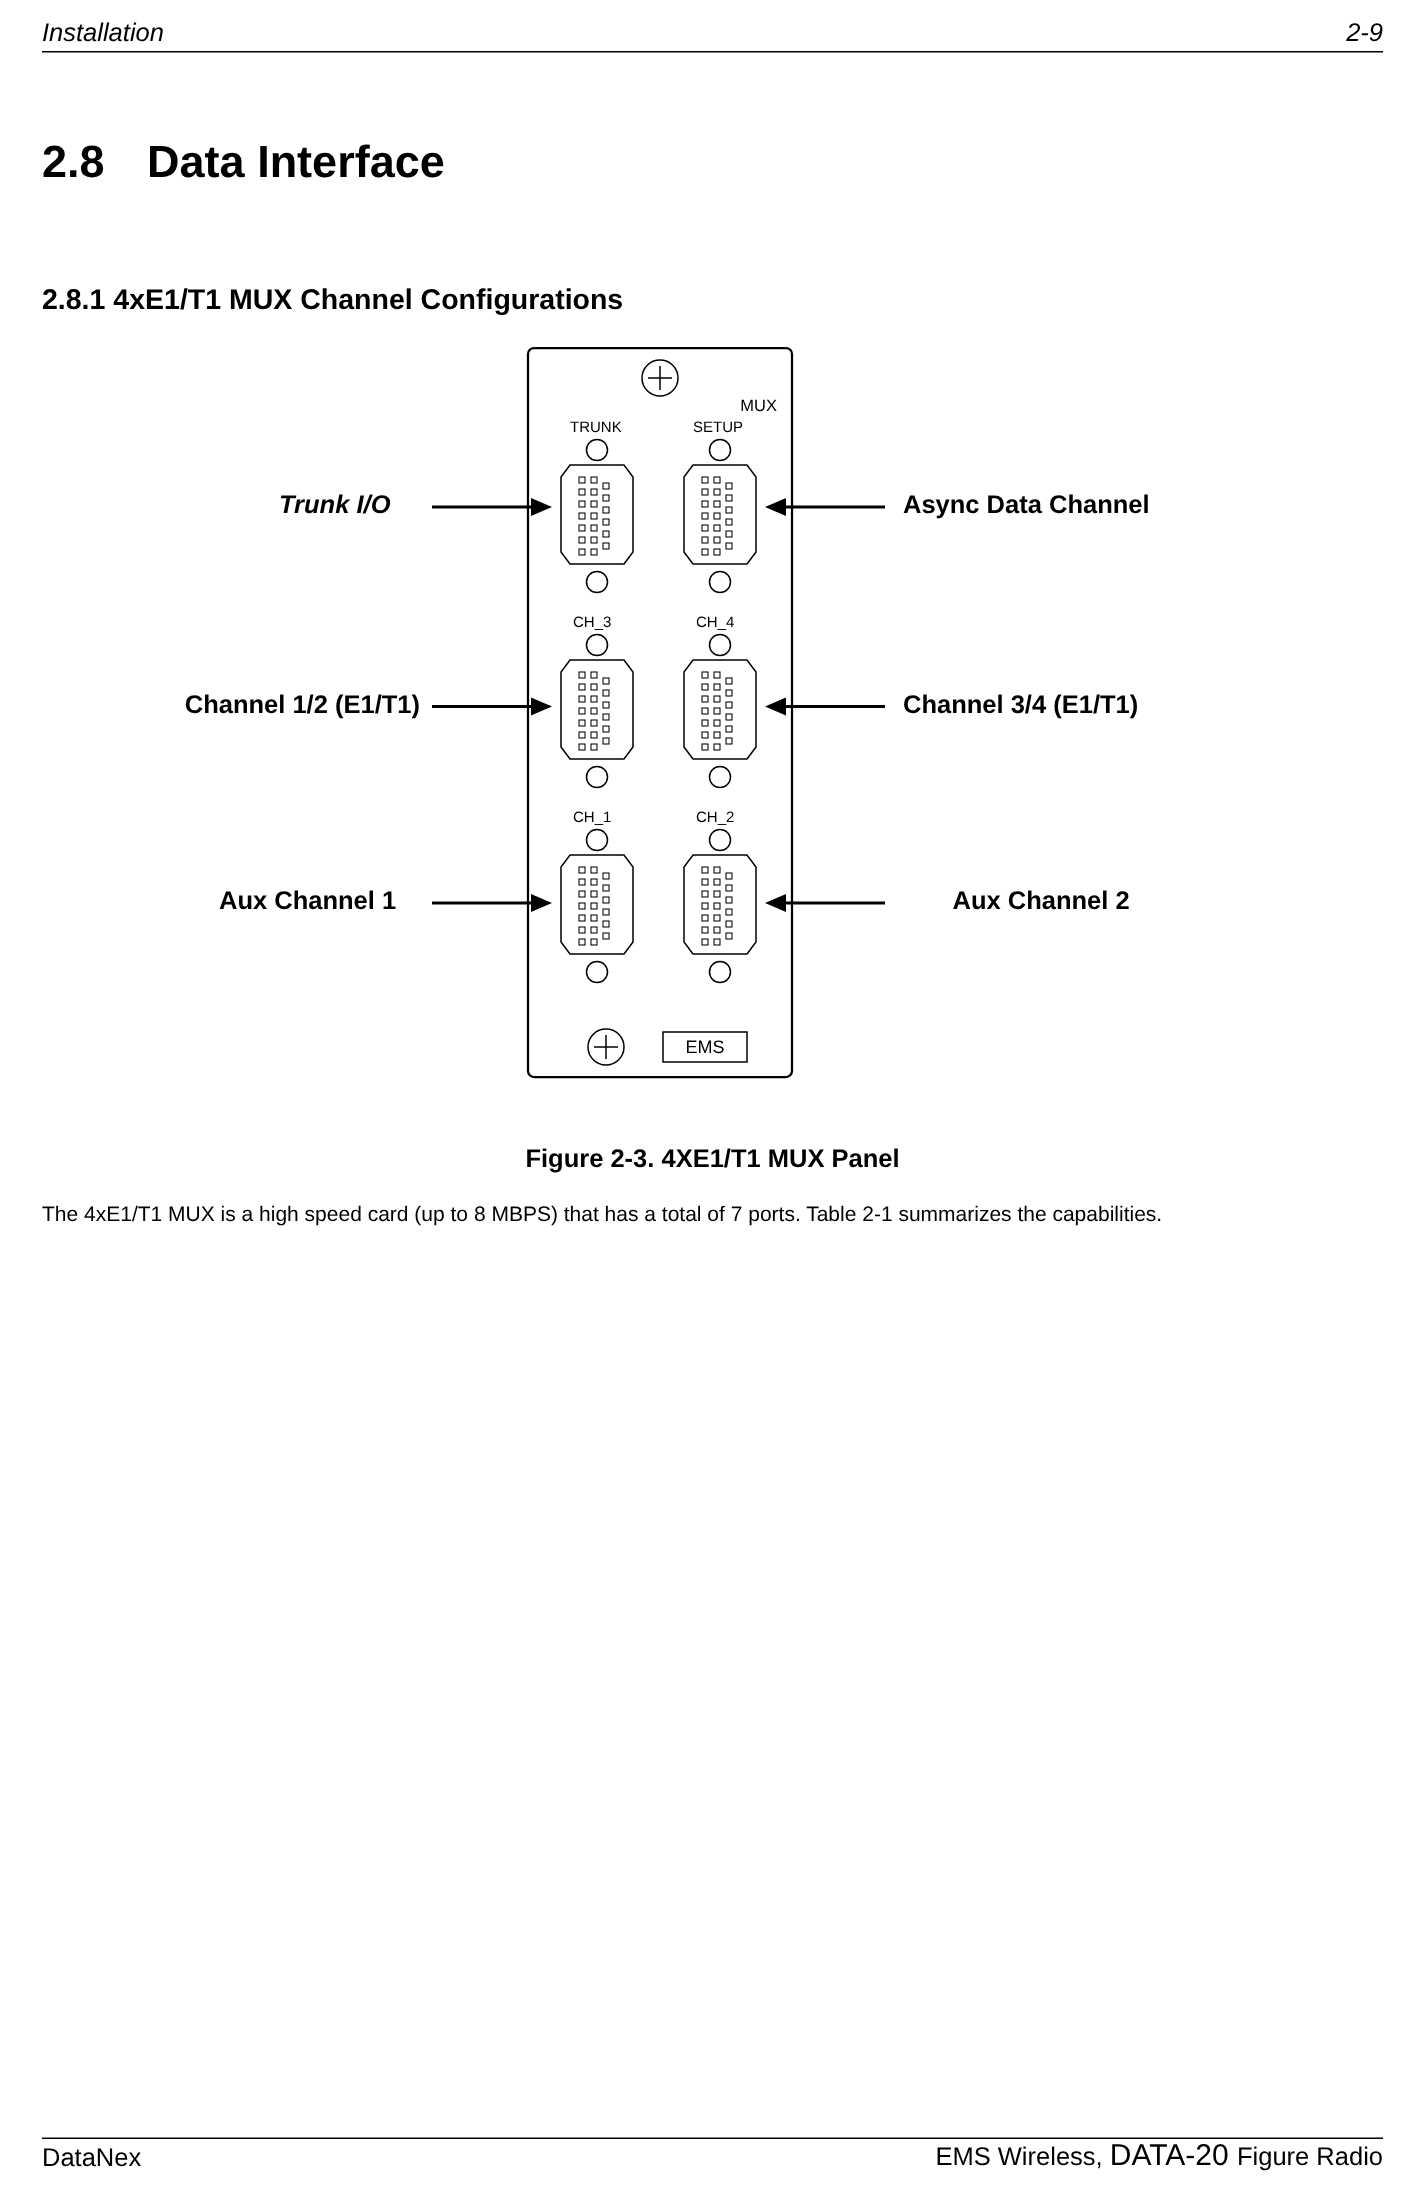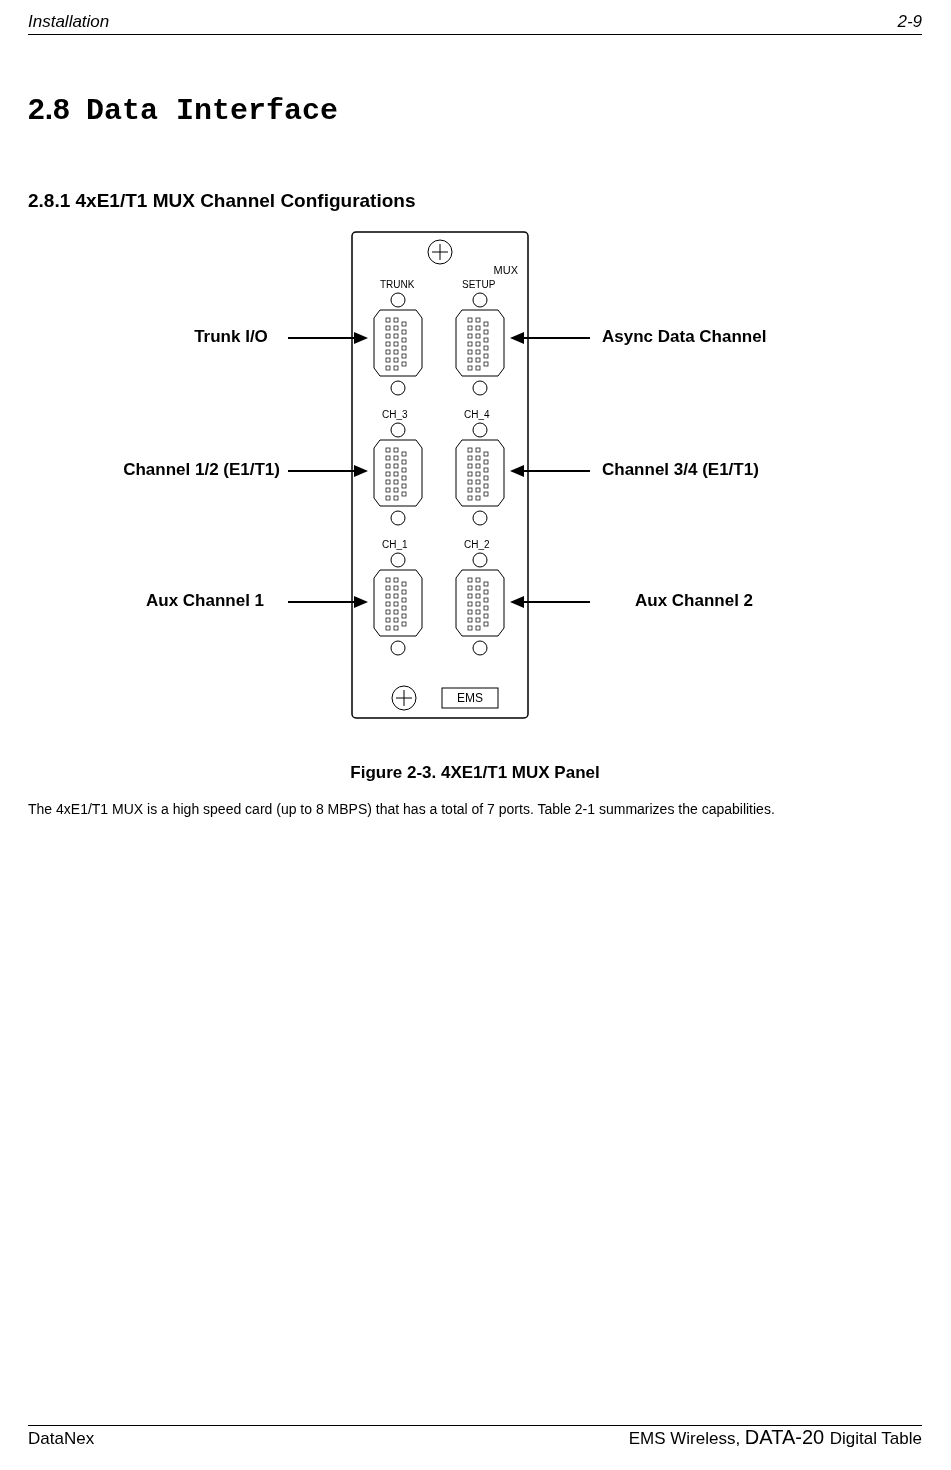--- a/index.html
+++ b/index.html
@@ -129,21 +129,21 @@
 <div class="page">
 
   <div class="header-row">
     <span>Installation</span>
     <span>2-9</span>
   </div>
   <div class="header-rule"></div>
 
   <div class="section-num">
     <span>2.8</span>
-    <span class="section-title" style="margin-left:8px;font-family:Liberation Mono, monospace;">Data Interface</span>
+    <span class="section-title" style="margin-left:20px;">Data Interface</span>
   </div>
 
   <div class="subsection">
     <span>2.8.1</span>
     <span class="subsection-title">4xE1/T1 MUX Channel Configurations</span>
   </div>
 
   <div class="figure-area">
 
     <svg class="panel-svg" viewBox="0 0 180 490">
@@ -329,21 +329,21 @@
             <rect x="134" y="360" width="4" height="4"></rect>
             <rect x="134" y="368" width="4" height="4"></rect>
             <rect x="134" y="376" width="4" height="4"></rect>
             <rect x="134" y="384" width="4" height="4"></rect>
             <rect x="134" y="392" width="4" height="4"></rect>
         </g>
         <circle cx="130" cy="418" r="7" fill="#fff" stroke="#000"></circle>
       </g>
     </svg>
 
-    <div class="label" style="top:97px; left:186px; text-align:center; width:90px;">Trunk I/O</div>
+    <div class="label" style="top:97px; left:186px; text-align:left; width:90px;font-style:italic;">Trunk I/O</div>
     <div class="label" style="top:230px; left:110px; text-align:right; width:170px;">Channel 1/2 (E1/T1)</div>
     <div class="label" style="top:361px; left:146px; text-align:left; width:130px;">Aux Channel 1</div>
 
     <div class="label" style="top:97px; left:602px;">Async Data Channel</div>
     <div class="label" style="top:230px; left:602px;">Channel 3/4 (E1/T1)</div>
     <div class="label" style="top:361px; left:635px;">Aux Channel 2</div>
 
     <svg class="arrow" style="top:100px; left:288px; width:80px; height:16px;">
         <line x1="0" y1="8" x2="66" y2="8" stroke="#000" stroke-width="2"></line>
         <polygon points="66,2 80,8 66,14" fill="#000"></polygon>
@@ -372,17 +372,17 @@
   </div>
 
   <div class="figure-caption">Figure 2-3.  4XE1/T1 MUX Panel</div>
 
   <div class="body-text">The 4xE1/T1 MUX is a high speed card (up to 8 MBPS) that has a total of 7 ports.  Table 2-1 summarizes the capabilities.</div>
 
   <div class="footer-rule"></div>
   <div class="footer-row">
     <span>DataNex</span>
     <span class="footer-right">
-      <span>EMS Wireless, </span><span class="big">DATA-20 </span><span>Digital Table</span>
+      <span>EMS Wireless, </span><span class="big">DATA-20 </span><span>Figure Radio</span>
     </span>
   </div>
 
 </div>
 
 </body></html>

